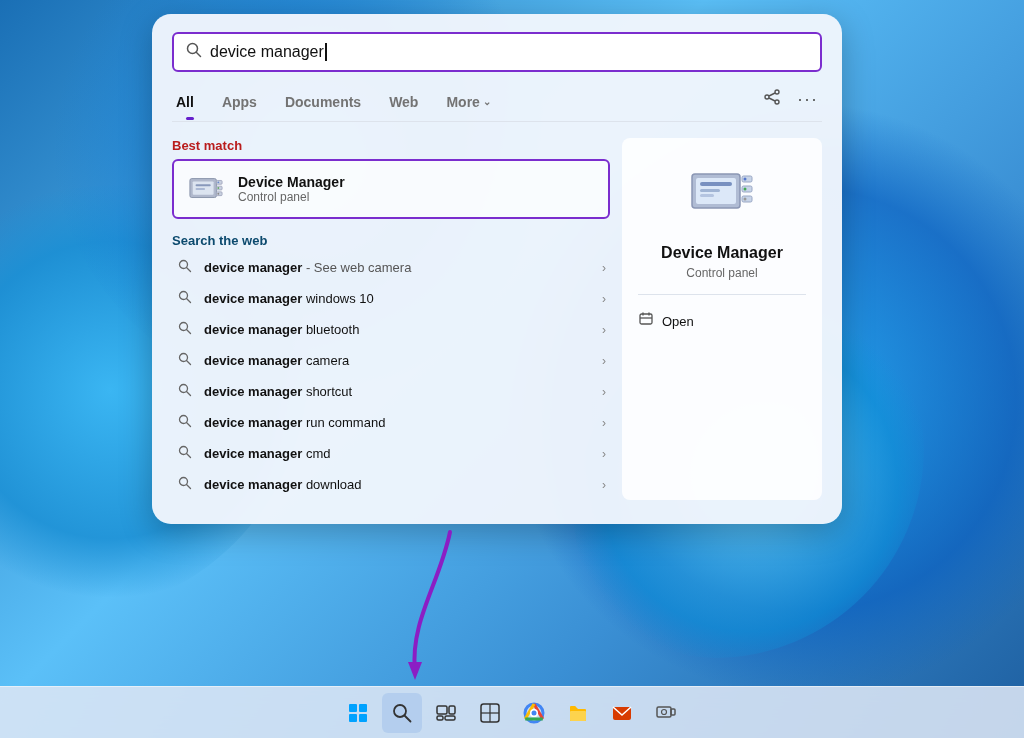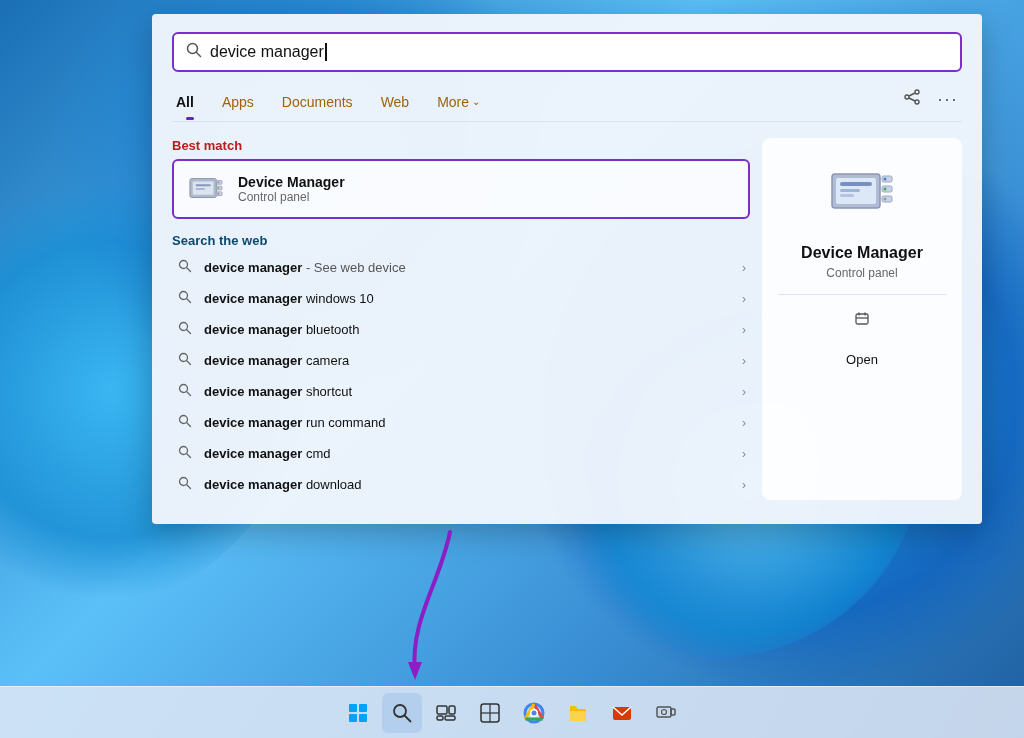--- a/index.html
+++ b/index.html
@@ -77,23 +77,23 @@
       font-size: 22px;
       transition: background 0.15s;
     }
     .taskbar-icon.active { background: rgba(100,150,220,0.2); }
 
     
     .search-panel {
       position: absolute;
       top: 14px;
       left: 152px;
-      width: 830px;
+      width: 690px;
       background: rgba(240, 245, 252, 0.97);
-      border-radius: 4px;
+      border-radius: 19px;
       box-shadow: 0 8px 32px rgba(0,0,0,0.25);
       overflow: hidden;
       padding: 18px 20px 24px 20px;
     }
 
     
     .search-box {
       display: flex;
       align-items: center;
       border: 2.5px solid #7b2dce;
@@ -123,23 +123,24 @@
       display: flex;
       align-items: center;
       margin-bottom: 16px;
       border-bottom: 1px solid #dde3ec;
       padding-bottom: 0;
       position: relative;
     }
     .tab {
       padding: 6px 14px 10px 14px;
       font-size: 14px;
-      color: #a16207;
+      color: #737373;
       cursor: pointer;
       position: relative;
+      font-weight: bold;
     }
     .tab.active {
       color: #111;
       font-weight: 700;
     }
     .tab.active::after {
       content: '';
       position: absolute;
       bottom: 0; left: 14px; right: 14px;
       height: 2.5px;
@@ -278,25 +279,24 @@
     }
     .right-panel-divider {
       width: 100%;
       height: 1px;
       background: #dde3ec;
       margin-bottom: 12px;
     }
     .right-panel-action {
       display: flex;
       align-items: center;
-      gap: 21px;
+      gap: 8px;
       width: 100%;
       cursor: pointer;
       padding: 4px 0;
-      flex-direction: column;
     }
     .action-icon {
       font-size: 16px;
       color: #555;
     }
     .action-label {
       font-size: 13px;
       color: #111;
     }
 
@@ -387,21 +387,21 @@
       <div class="web-search-label">Search the web</div>
 
       <div class="search-result-item">
         <span class="result-search-icon">
           <svg width="14" height="14" viewBox="0 0 14 14">
               <circle cx="5.5" cy="5.5" r="4" stroke="#666" stroke-width="1.3" fill="none"></circle>
               <line x1="8.5" y1="8.5" x2="12.5" y2="12.5" stroke="#666" stroke-width="1.3" stroke-linecap="round"></line>
             </svg>
         </span>
         <span class="result-text">
-          <span class="bold">device manager</span> <span class="muted">- See web device</span>
+          <span class="bold">device manager</span> <span class="muted">- See web camera</span>
         </span>
         <span class="result-chevron">›</span>
       </div>
 
       <div class="search-result-item">
         <span class="result-search-icon">
           <svg width="14" height="14" viewBox="0 0 14 14">
               <circle cx="5.5" cy="5.5" r="4" stroke="#666" stroke-width="1.3" fill="none"></circle>
               <line x1="8.5" y1="8.5" x2="12.5" y2="12.5" stroke="#666" stroke-width="1.3" stroke-linecap="round"></line>
             </svg>

